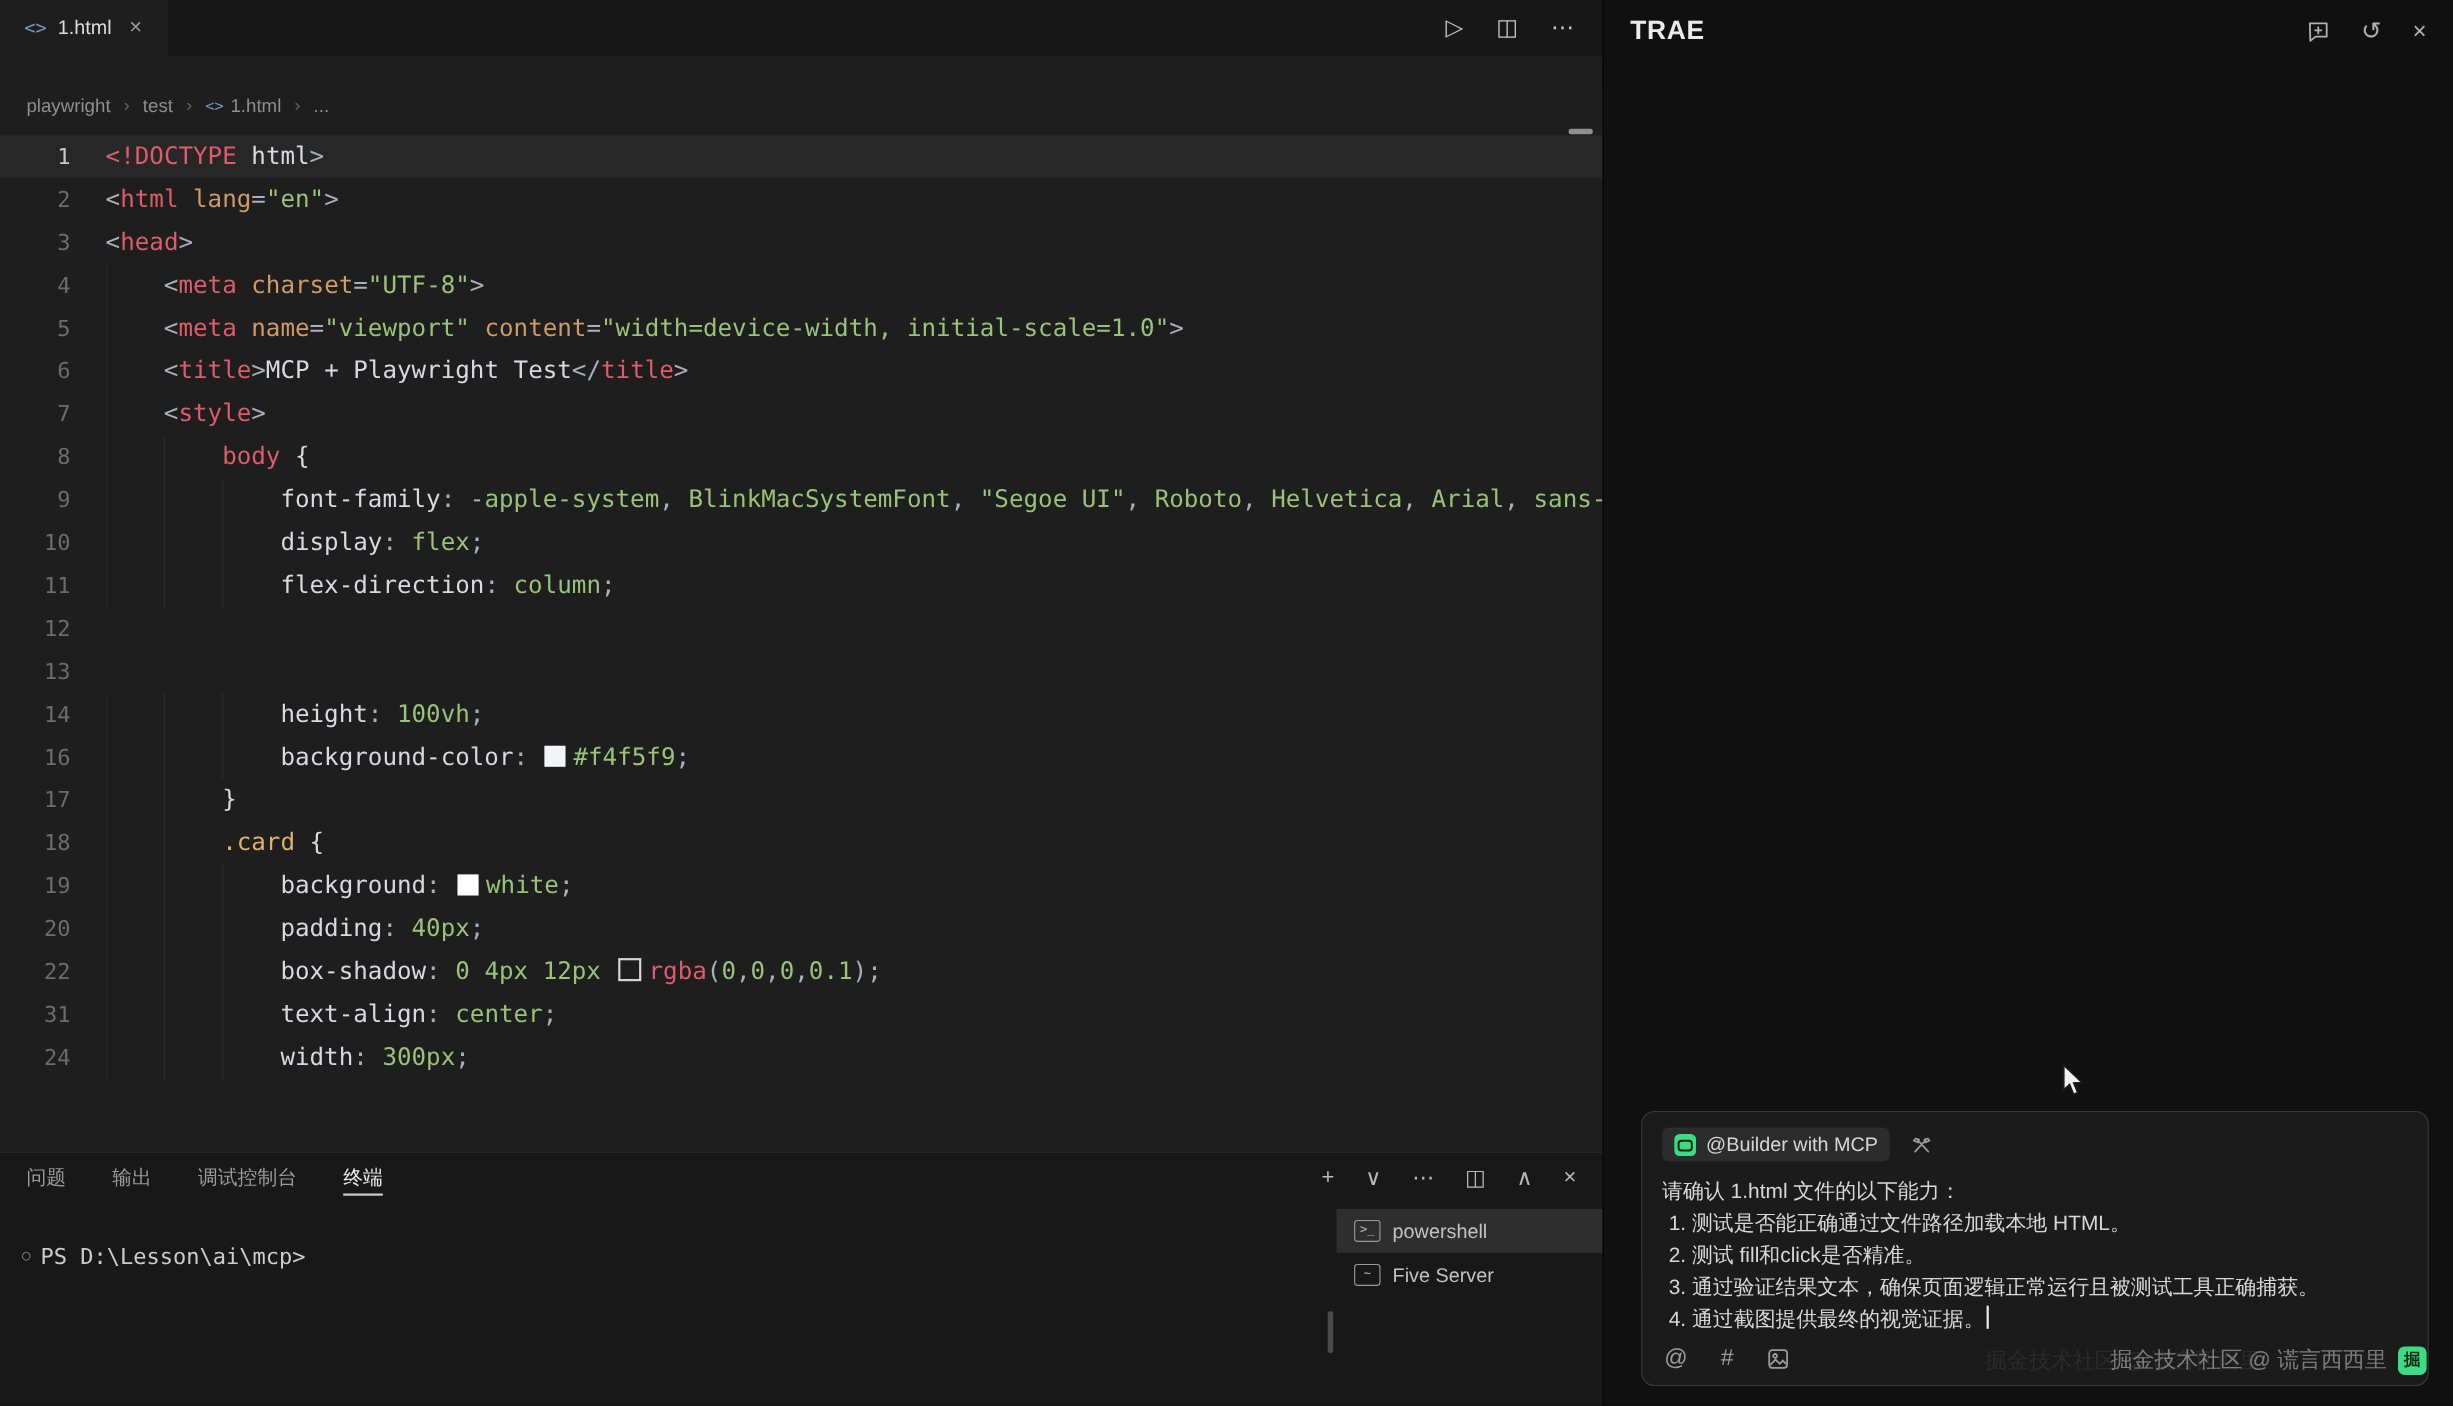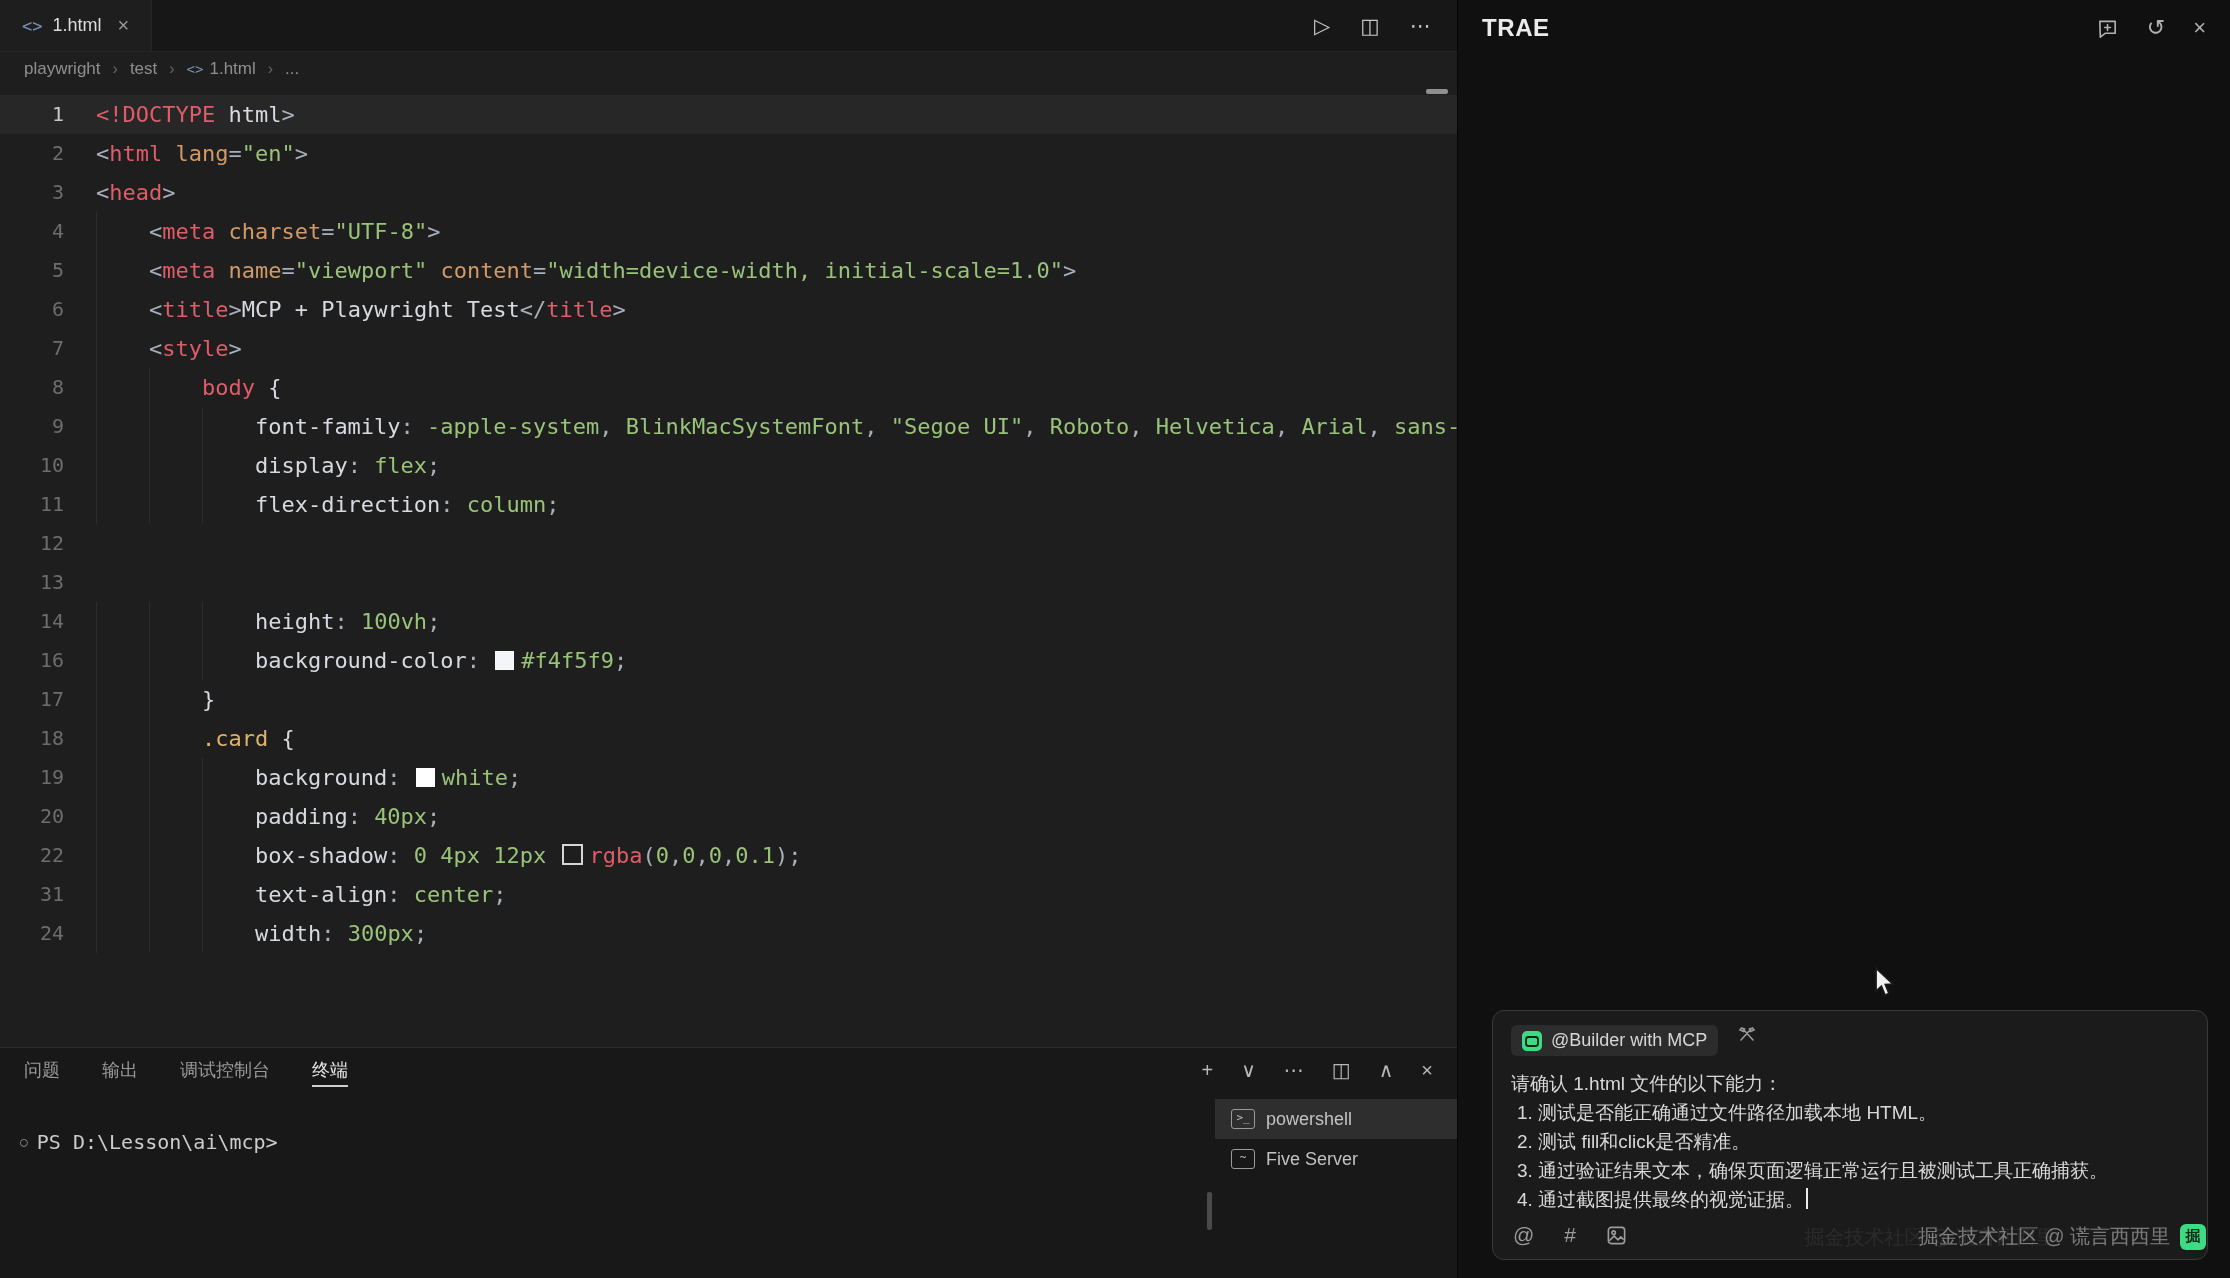--- a/index.html
+++ b/index.html
@@ -9,21 +9,21 @@
   
   .left{width:1457px;display:flex;flex-direction:column;background:#1e1e1e;min-width:0;}
   .tabbar{height:51px;background:#171717;display:flex;align-items:stretch;border-bottom:1px solid #242424;}
   .tab{display:flex;align-items:center;gap:10px;padding:0 22px;background:#1e1e1e;border-right:1px solid #242424;}
   .tab-ico{color:#7596b8;font-family:"DejaVu Sans Mono",monospace;font-size:17px;}
   .tab-label{color:#dcdcdc;font-size:18px;}
   .tab-close{color:#9a9a9a;font-size:20px;margin-left:6px;cursor:pointer;}
   .tab-actions{margin-left:auto;display:flex;align-items:center;gap:30px;padding-right:26px;color:#c5c5c5;font-size:21px;}
   .tab-actions span{cursor:pointer;}
 
-  .breadcrumbs{height:33px;display:flex;align-items:center;gap:12px;padding-left:24px;color:#8f8f8f;font-size:17px;background:#1e1e1e;}
+  .breadcrumbs{height:33px;display:flex;align-items:center;gap:12px;padding-left:24px;color:#8f8f8f;font-size:17px;background:#1e1e1e;margin-top:28px;}
   .crumb{display:flex;align-items:center;gap:6px;cursor:pointer;}
   .bc-sep{color:#666;font-size:16px;}
   .bc-ico{color:#7596b8;font-family:"DejaVu Sans Mono",monospace;font-size:14px;}
 
   .editor{position:relative;flex:1;background:#1e1e1e;overflow:hidden;padding-top:10px;
           font-family:"DejaVu Sans Mono",monospace;font-size:22px;}
   .line{display:flex;height:39px;line-height:39px;white-space:pre;}
   .line.active{background:rgba(255,255,255,0.045);}
   .ln{width:64px;flex:none;text-align:right;color:#6d6d6d;font-size:20px;user-select:none;}
   .line.active .ln{color:#c8c8c8;}
@@ -60,21 +60,21 @@
   .rp-icons>span{cursor:pointer;display:inline-flex;align-items:center;}
 
   .hero{position:absolute;top:408px;left:0;right:0;text-align:center;}
   .logo{width:84px;height:84px;margin:0 auto;background:#0b120d;border-radius:18px;display:flex;align-items:center;justify-content:center;}
   .hero-title{margin-top:28px;font-size:33px;color:#b5b5b5;}
   .hero-title .en{color:#f2f2f2;font-weight:bold;margin:0 4px;}
   .hero-sub{margin-top:15px;font-size:19px;color:#8b8b8b;}
 
   .chatbox{position:absolute;left:34px;right:22px;bottom:18px;height:250px;box-sizing:border-box;
            background:#1b1b1b;border:1px solid #3a3a3a;border-radius:12px;padding:14px 18px;}
-  .tag-row{display:flex;gap:20px;}
+  .tag-row{display:flex;align-items:center;gap:20px;}
   .agent-pill{display:inline-flex;align-items:center;gap:9px;background:#2c2c2c;border-radius:6px;padding:5px 11px;font-size:18px;color:#d6d6d6;cursor:pointer;}
   .tools-ico{color:#9a9a9a;display:inline-flex;}
   .msg{margin-top:13px;font-size:19px;line-height:29px;color:#d8d8d8;}
   .msgline.list{padding-left:6px;}
   .caret{display:inline-block;width:2px;height:21px;background:#ececec;vertical-align:-3px;margin-left:2px;}
   .chat-icons{position:absolute;left:20px;bottom:12px;display:flex;align-items:center;gap:30px;font-size:21px;color:#9c9c9c;}
   .chat-icons>span{cursor:pointer;display:inline-flex;align-items:center;}
 
   .watermark{position:absolute;right:24px;bottom:28px;display:flex;align-items:center;gap:10px;font-size:20px;color:rgba(255,255,255,0.42);z-index:6;white-space:nowrap;}
   .wm-ghost{position:absolute;right:150px;top:1px;opacity:0.16;white-space:nowrap;}

